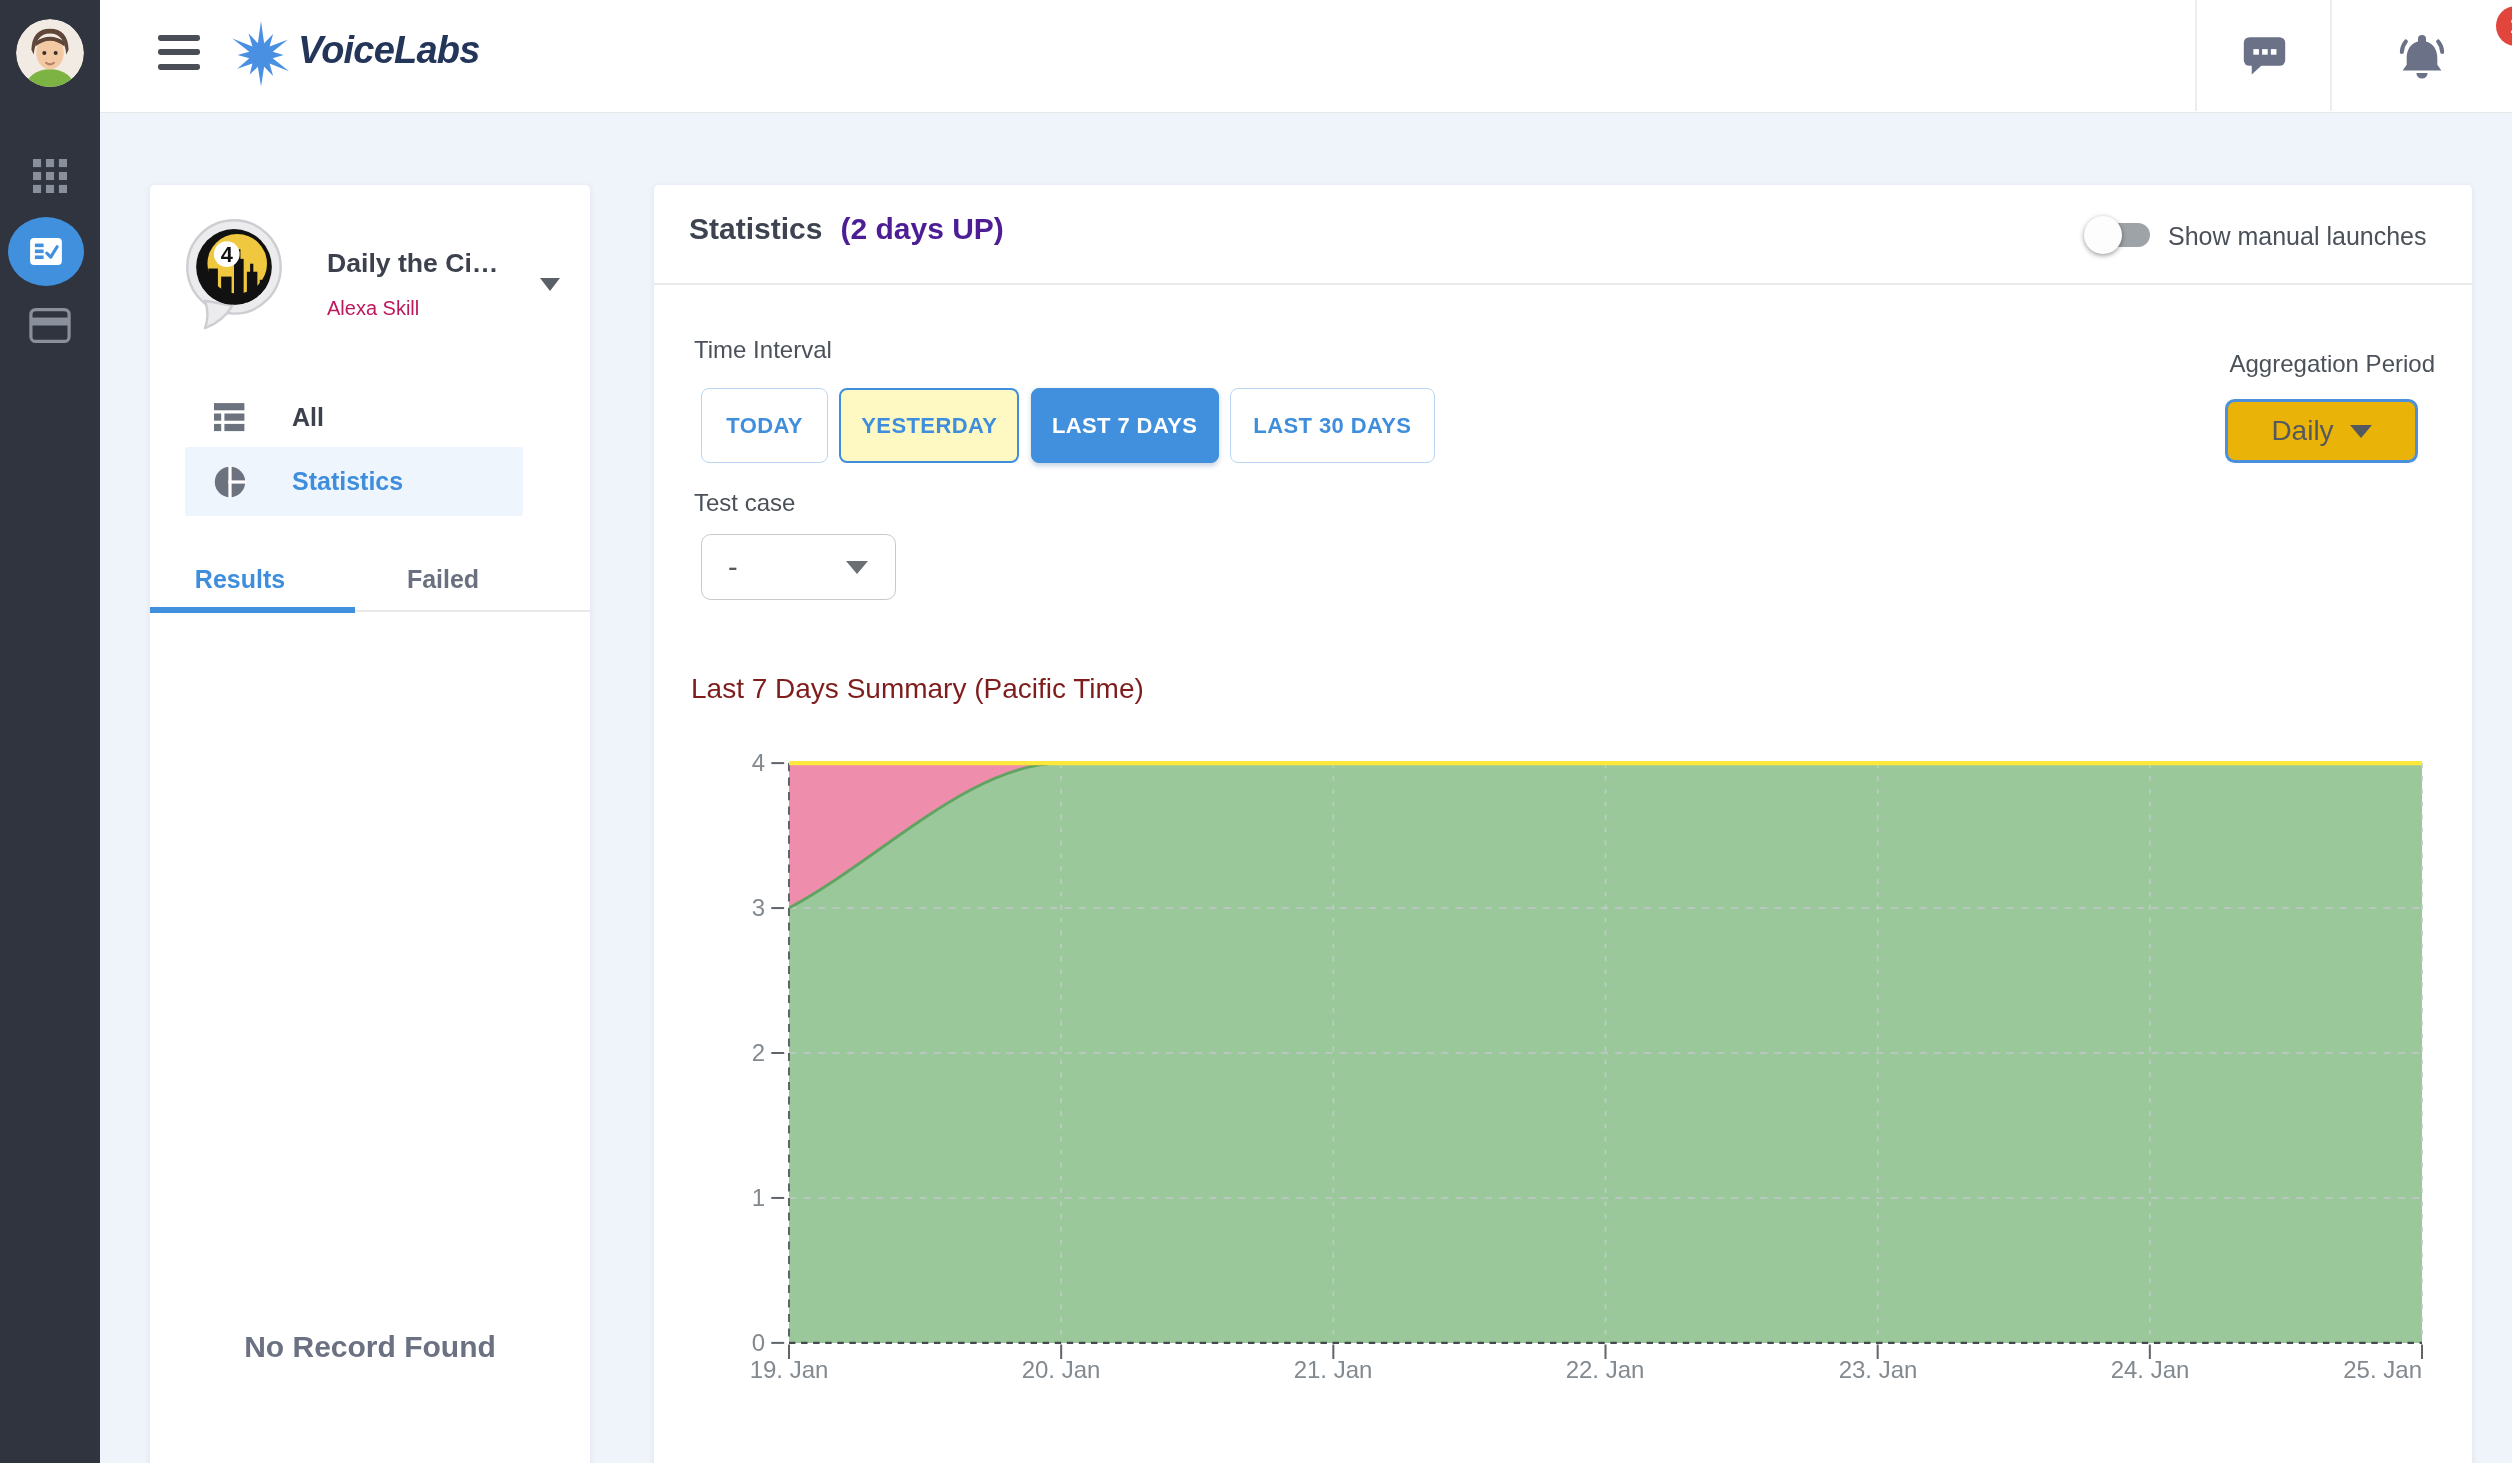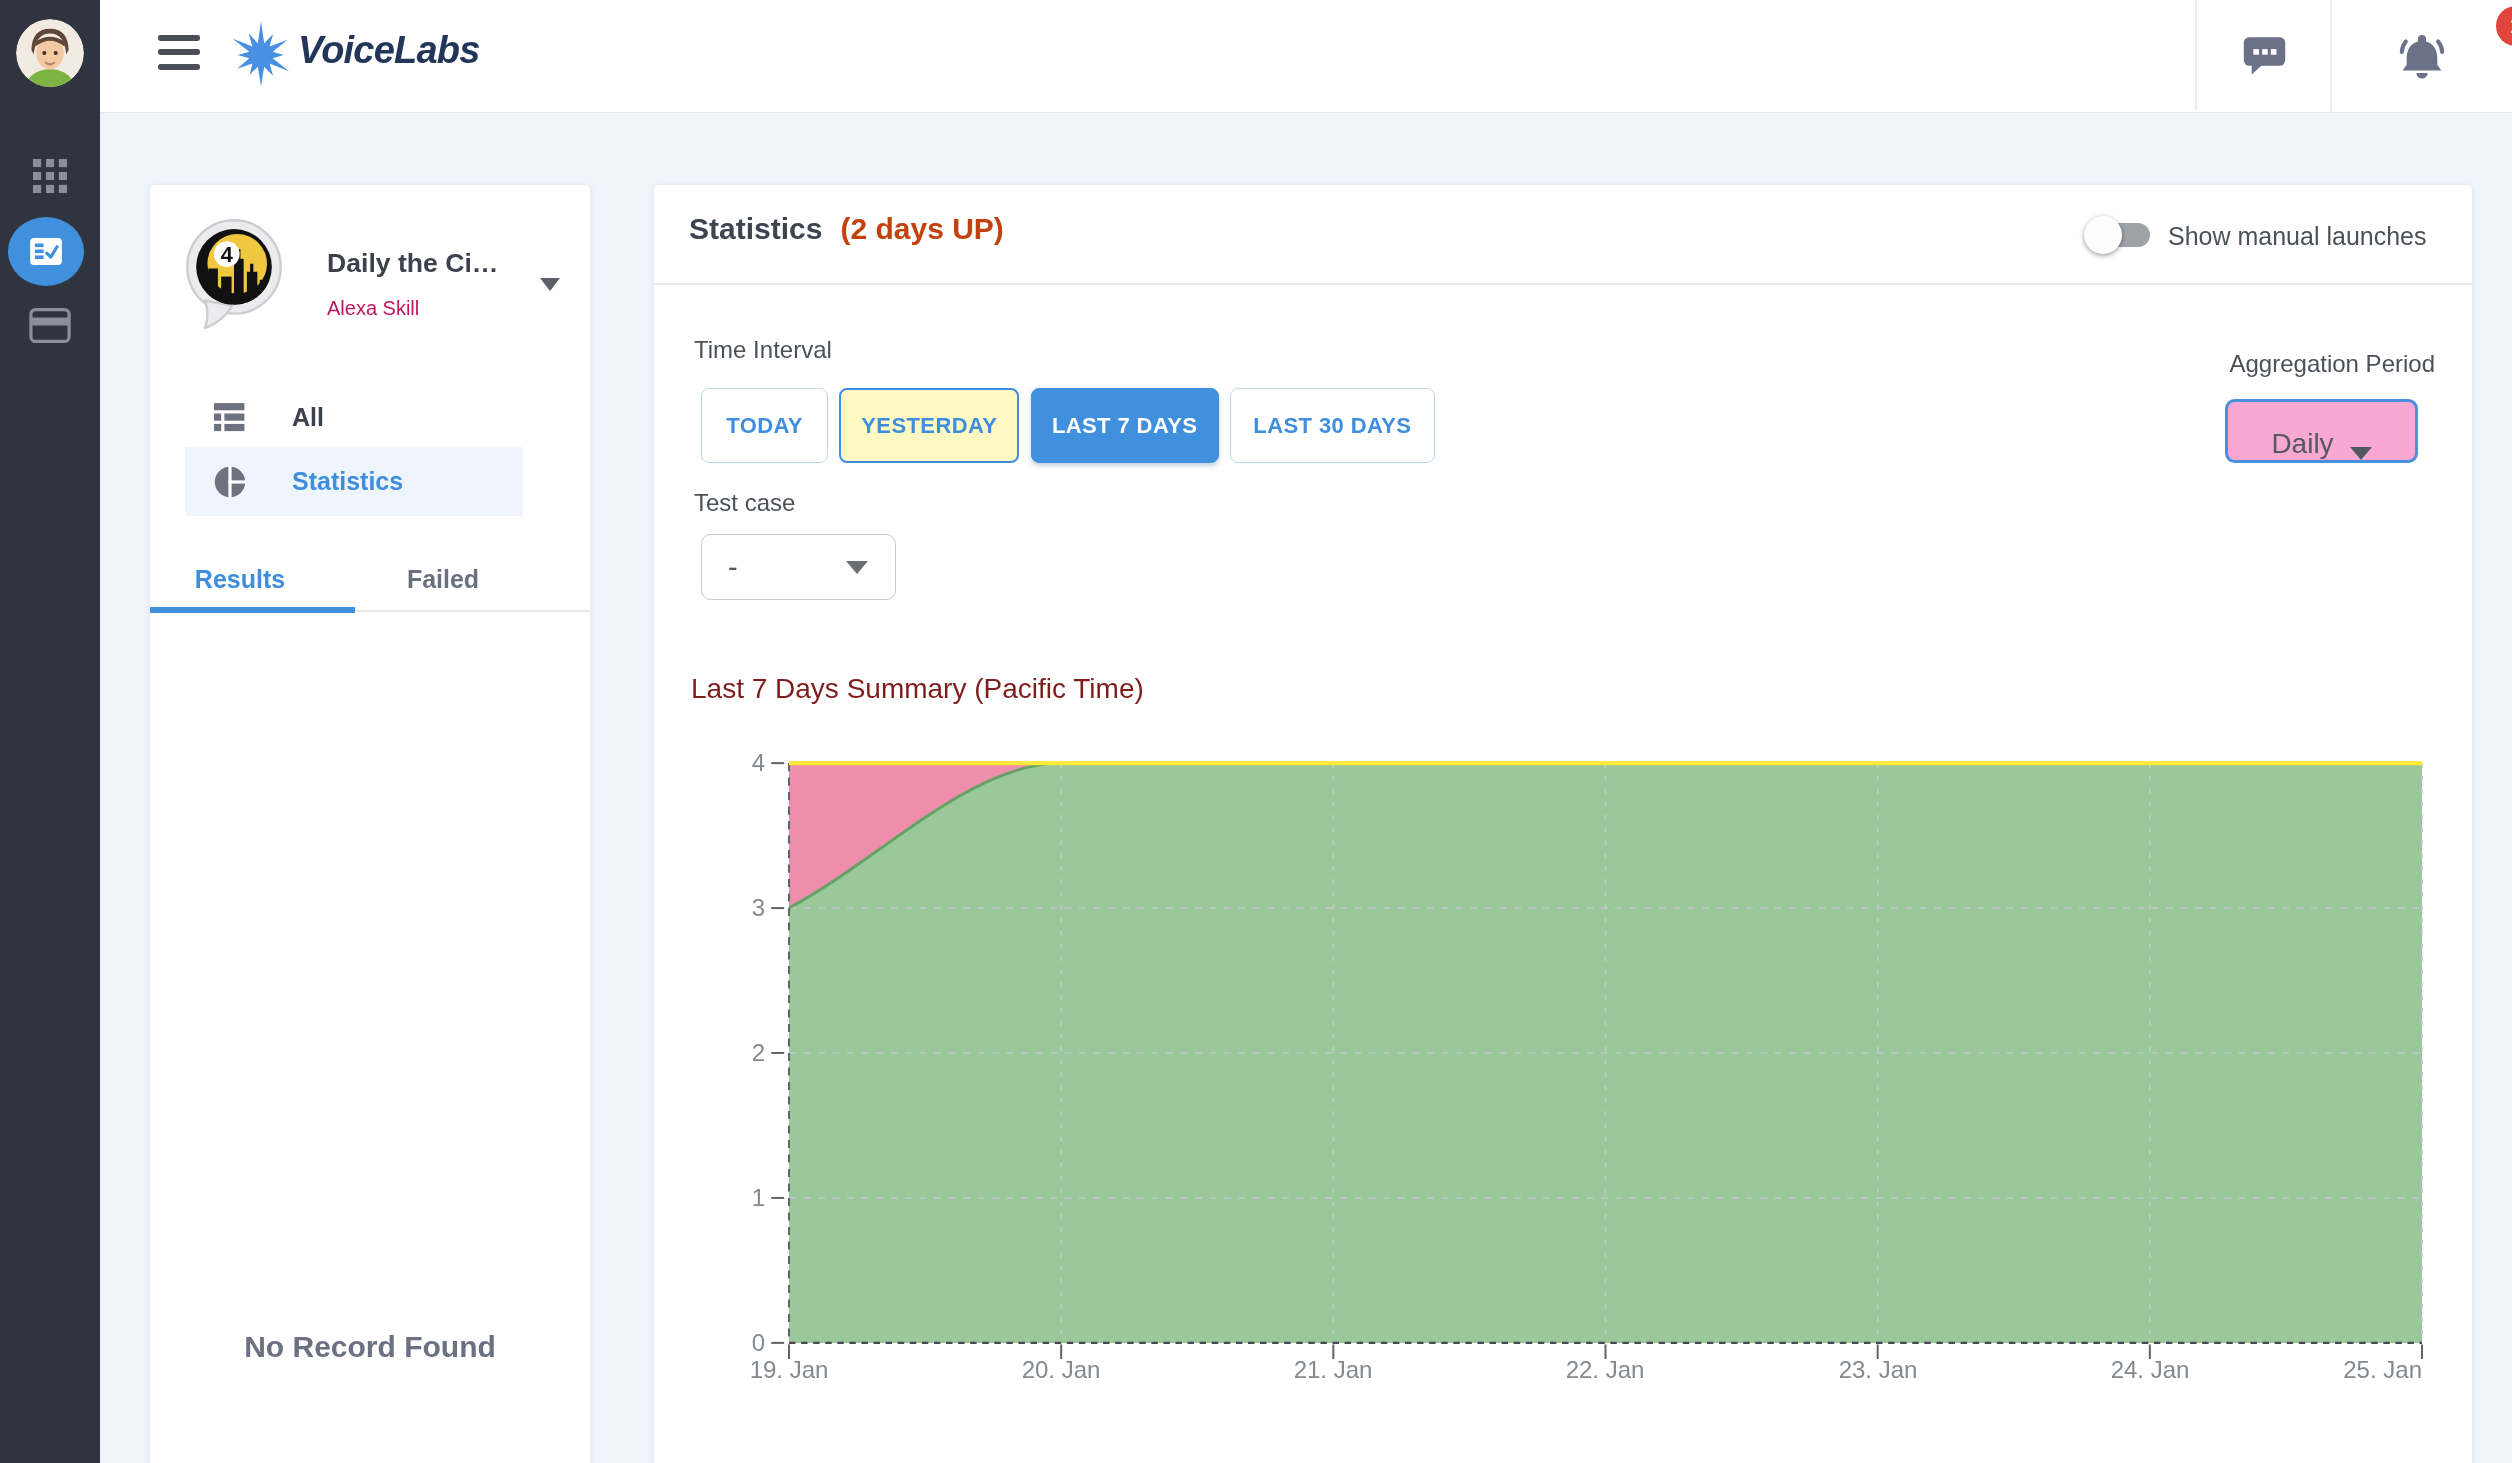--- a/index.html
+++ b/index.html
@@ -40,38 +40,38 @@
   .menu-row.active .ml { color:#3e8edd; }
   .tab { position:absolute; top:380px; font-size:25px; font-weight:600; cursor:pointer; transform:translateX(-50%); }
   .tab.active { color:#3e8edd; }
   .tab.inactive { color:#6a7080; }
   .tab-line-gray { position:absolute; left:0; top:425px; width:440px; height:2.4px; background:#e9e9e9; }
   .tab-line-blue { position:absolute; left:0; top:422px; width:205px; height:6.4px; background:#4090dd; }
   .empty-msg { position:absolute; left:0; top:1145px; width:440px; text-align:center; font-size:30px; font-weight:700; color:#6b7183; }
 
   
   .m-title { position:absolute; left:35px; top:27px; font-size:30px; font-weight:600; color:#3d4450; }
-  .m-title .up { color:#c2410c; font-weight:600; }
+  .m-title .up { color:#4c1d95; font-weight:600; }
   .m-divider { position:absolute; left:0; top:98px; width:1818px; height:1.6px; background:#e9e9e9; }
   .toggle { position:absolute; left:1440px; top:38px; width:56px; height:24px; background:#9ea3a8; border-radius:13px; cursor:pointer; }
   .toggle .knob { position:absolute; left:-10.5px; top:-7.2px; width:38px; height:38px; border-radius:50%; background:#fdfdfd; box-shadow:0 1.6px 5.6px rgba(0,0,0,.4); }
   .toggle-label { position:absolute; left:1514px; top:37px; font-size:25px; color:#4b5159; }
 
   .sec-label { position:absolute; font-size:24px; color:#4b5159; }
 
   
   .ti-row { position:absolute; left:47px; top:203px; display:flex; gap:11.3px; }
   .ti-btn { height:75px; border-radius:8px; font-size:22px; font-weight:700; letter-spacing:0.4px; color:#3f8edd; background:#fff; border:1.6px solid #b9d7f2; display:flex; align-items:center; justify-content:center; cursor:pointer; font-family:"Liberation Sans",sans-serif; }
   .ti-btn.outlined { background:#fef9c3; border:2.4px solid #3f8edd; }
   .ti-btn.selected { background:#4190dd; border:1.6px solid #4190dd; color:#fff; box-shadow:0 2.4px 4.8px rgba(30,80,140,.25); }
   .ti-btn:nth-child(1){ width:127px; } .ti-btn:nth-child(2){ width:180px; }
   .ti-btn:nth-child(3){ width:188px; } .ti-btn:nth-child(4){ width:205px; }
 
   
-  .agg-select { position:absolute; left:1571px; top:214px; width:193px; height:64px; background:#f9a8d4; border:3.2px solid #4a90dd; border-radius:9.7px; display:flex; align-items:flex-end; justify-content:center; gap:16px; font-size:28px; color:#54595f; cursor:pointer; }
+  .agg-select { position:absolute; left:1571px; top:214px; width:193px; height:64px; background:#eab308; border:3.2px solid #4a90dd; border-radius:9.7px; display:flex; align-items:center; justify-content:center; gap:16px; font-size:28px; color:#54595f; cursor:pointer; }
   .tc-select { position:absolute; left:47px; top:349px; width:195px; height:66px; background:#fff; border:1.6px solid #c6cacd; border-radius:9.7px; display:flex; align-items:center; font-size:29px; color:#54595f; cursor:pointer; }
   .tc-select .val { margin-left:26px; }
   .caret { width:0; height:0; border-left:11.3px solid transparent; border-right:11.3px solid transparent; border-top:13.7px solid #54595f; }
   .tc-select .caret { position:absolute; right:27px; border-top-color:#6a6f73; }
 
   
   .chart-title { position:absolute; left:37px; top:488px; font-size:28px; color:#7f1d1d; }
   .plot { position:absolute; left:135px; top:578px; width:1633px; height:580px; }
   .plot svg { overflow:visible; display:block; }
   .ylabels { position:absolute; left:0; top:578px; width:111px; height:580px; }

